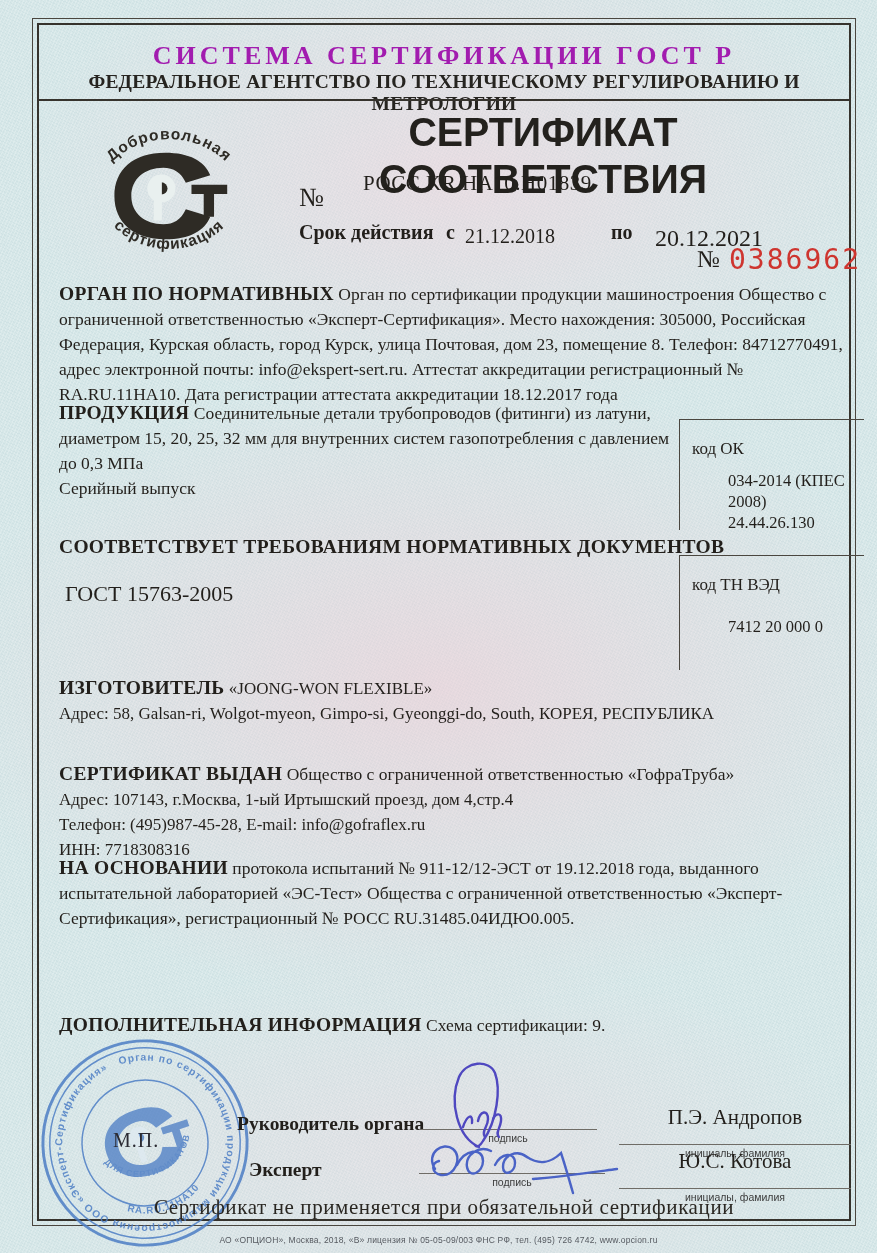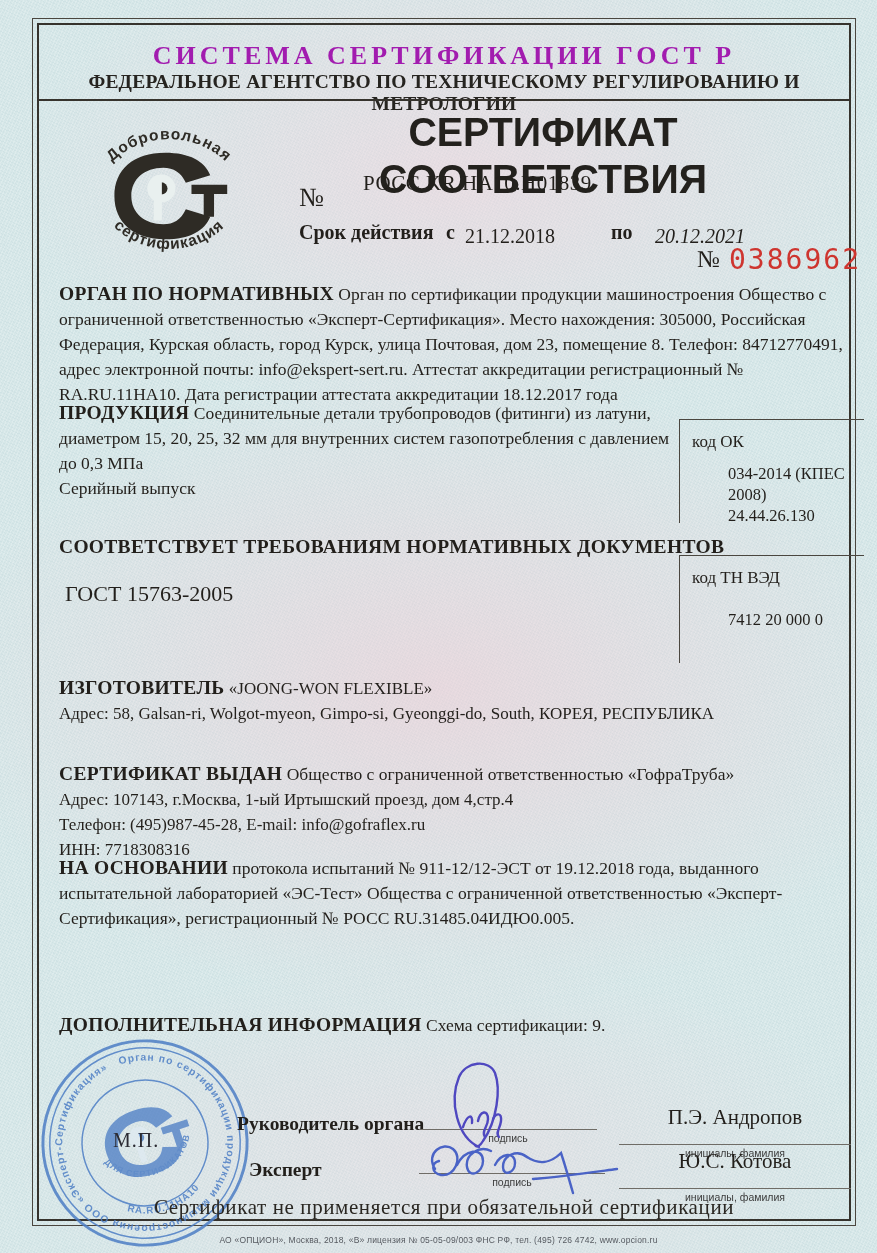--- a/index.html
+++ b/index.html
@@ -24,30 +24,30 @@
   
   .logo{left:46px;top:92px;width:180px;height:170px;}
   .title{left:200px;width:620px;top:90px;text-align:center;font-family:"Liberation Sans","DejaVu Sans",sans-serif;
          font-weight:800;font-size:41px;letter-spacing:0;color:#23211d;transform:scaleX(.96);transform-origin:center;}
   .numrow-label{left:266px;top:164px;font-size:26px;}
   .numrow-value{left:330px;top:152px;font-size:21px;letter-spacing:.5px;}
   .valid-label{left:266px;top:202px;font-size:20px;font-weight:bold;}
   .valid-c{left:413px;top:202px;font-size:20px;font-weight:bold;}
   .valid-from{left:432px;top:206px;font-size:20px;}
   .valid-po{left:578px;top:202px;font-size:20px;font-weight:bold;}
-  .valid-to{left:622px;top:206px;font-size:20px;font-style:italic;}
+  .valid-to{left:622px;top:206px;font-size:24px;}
   .blank-label{left:664px;top:227px;font-size:24px;}
   .blank-value{left:696px;top:224px;font-family:"DejaVu Sans Mono",monospace;font-size:28px;letter-spacing:2px;color:#ce352f;}
   
   .sec{font-size:17.5px;line-height:25px;}
   .sec b.lbl{font-size:19.5px;letter-spacing:.3px;white-space:nowrap;}
   .organ{left:26px;top:262px;width:794px;}
   .product{left:26px;top:381px;width:632px;}
   .serial{margin-top:0;}
-  .codebox{border-top:1.5px solid #4a463f;border-left:1.5px solid #4a463f;padding:11px 0 0 12px;font-size:17px;line-height:22px;}
+  .codebox{border-top:1.5px solid #4a463f;border-left:1.5px solid #4a463f;padding:18px 0 0 12px;font-size:17px;line-height:22px;}
   .okbox{left:646px;top:400px;width:172px;height:92px;}
   .tnbox{left:646px;top:536px;width:172px;height:96px;}
   .codebox .cval{margin-top:10px;font-size:16.5px;line-height:21px;margin-left:36px;}
   .conforms{left:26px;top:515px;width:640px;}
   .conf-val{left:32px;top:562px;font-size:22px;}
   .maker{left:26px;top:656px;width:794px;}
   .maker .name{font-size:17px;}
   .addr{font-size:17px;line-height:25px;}
   .issued{left:26px;top:742px;width:794px;}
   .basis{left:26px;top:836px;width:778px;}

